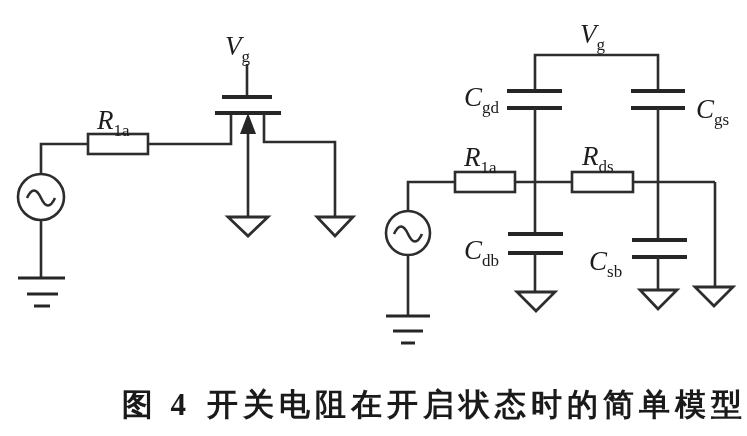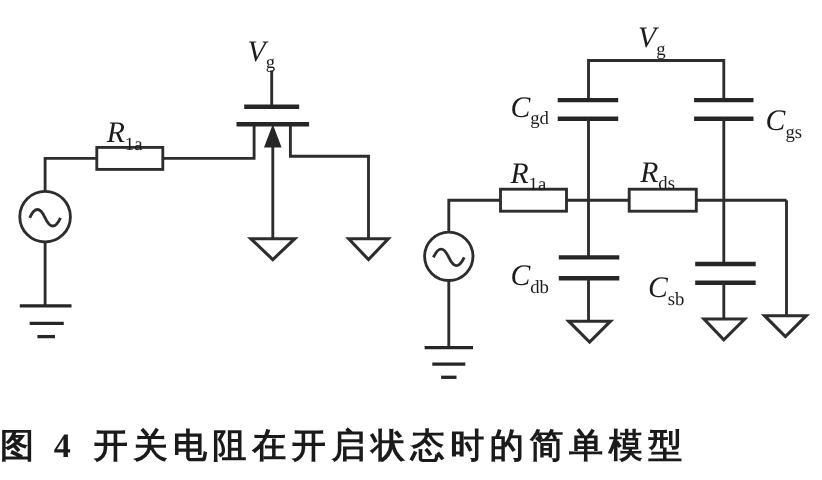--- a/index.html
+++ b/index.html
@@ -41,21 +41,21 @@
     font-style: normal;
     font-size: 17px;
     fill: #1c1c1c;
   }
 
   .caption {
     position: absolute;
     left: 0;
     top: 384px;
     width: 747px;
-    text-align: left;
+    text-align: right;
     font-family: "Liberation Serif", serif;
     font-size: 31px;
     font-weight: 600;
     color: #1a1a1a;
     letter-spacing: 5px;
     white-space: nowrap;
   }
   .caption .cap-text { margin-left: 16px; }
 </style>
 </head>

